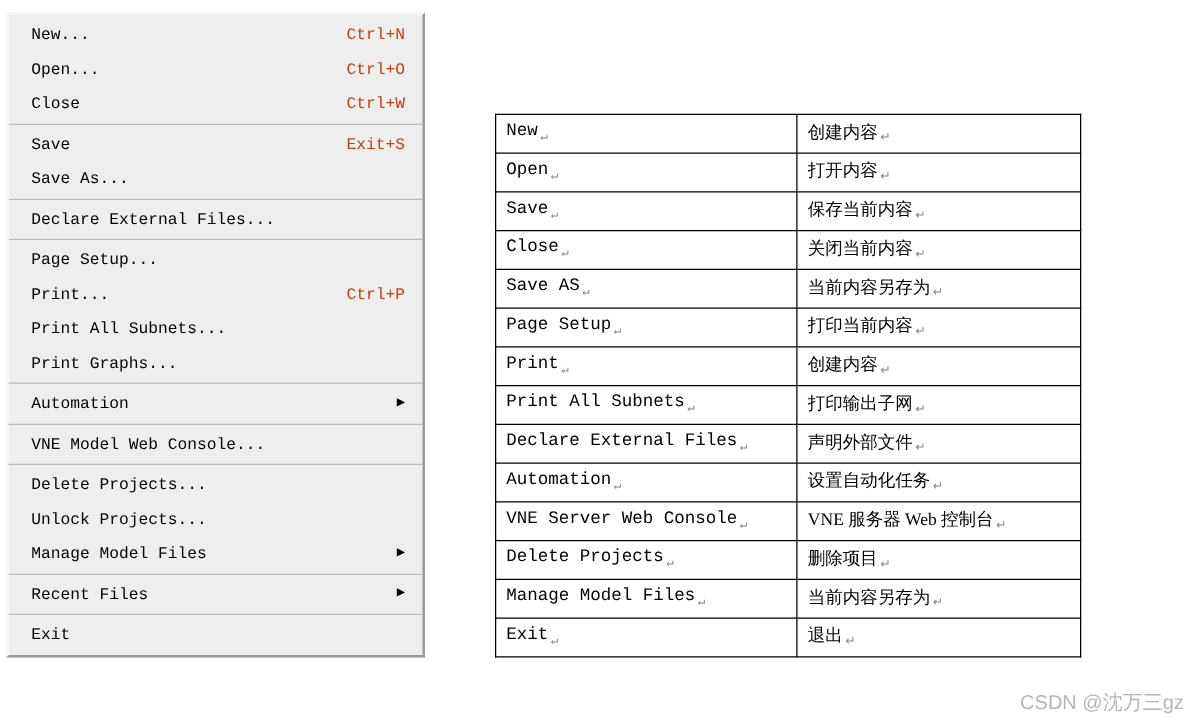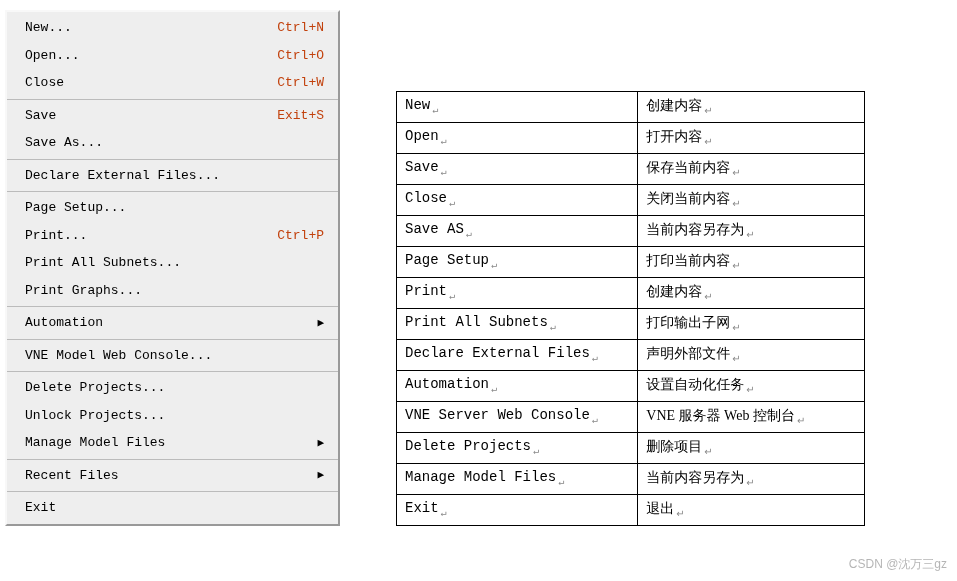--- a/index.html
+++ b/index.html
@@ -69,21 +69,21 @@
     .pmark {
       font-size: 10px;
       color: #888;
       vertical-align: sub;
       margin-left: 2px;
     }
     .watermark {
       position: absolute;
       right: 10px;
       bottom: 8px;
-      font-size: 12px;
+      font-size: 16px;
       font-family: Arial, "Microsoft YaHei", sans-serif;
       color: rgba(120,120,120,0.55);
     }
   </style>
 </head>
 <body>
 
 <div class="container">
   <div class="menu-panel" id="menu-root">
       <div class="menu-section">

